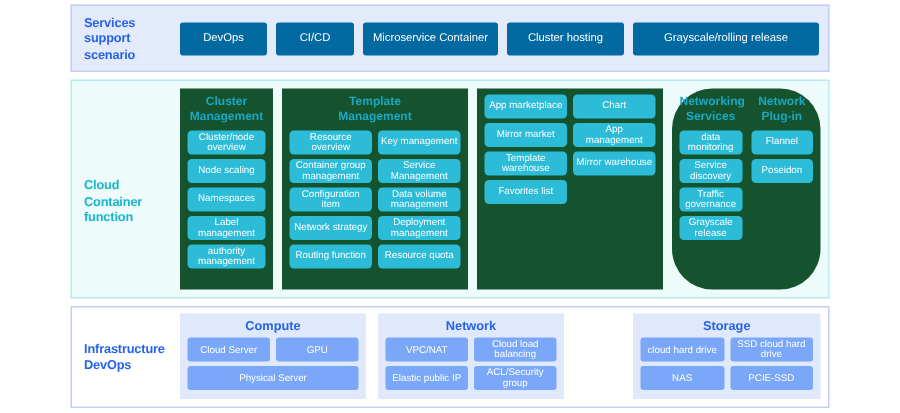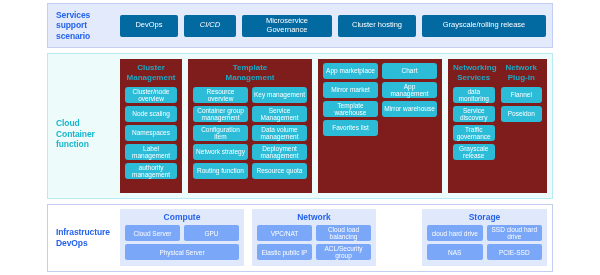--- a/index.html
+++ b/index.html
@@ -67,21 +67,21 @@
     height: 22px;
     display: flex;
     align-items: center;
     justify-content: center;
     text-align: center;
     line-height: 1.15;
     padding: 0 4px;
     box-sizing: border-box;
   }
   .svc-btn.w1 { flex: 0 0 58px; }
-  .svc-btn.w2 { flex: 0 0 52px; font-style: italic; }
+  .svc-btn.w2 { flex: 0 0 52px; }
   .svc-btn.w3 { flex: 0 0 90px; }
   .svc-btn.w4 { flex: 0 0 78px; }
   .svc-btn.w5 { flex: 1 1 auto; }
 
   
   #ccf-row {
     background: #eefbfb;
     border-color: #b8ebf0;
     flex: 1 1 auto;
     min-height: 0;
@@ -89,21 +89,21 @@
   #ccf-row .row-label { color: #18b6cc; margin-top: 16px; }
   .ccf-panels {
     flex: 1 1 auto;
     display: flex;
     gap: 6px;
     padding: 5px 5px 5px 0;
     box-sizing: border-box;
     min-width: 0;
   }
   .panel {
-    background: #7f1d1d;
+    background: #14532d;
     box-sizing: border-box;
     padding: 4px 5px 5px 5px;
     display: flex;
     flex-direction: column;
     min-width: 0;
   }
   .panel-title {
     color: #1aa8c4;
     font-weight: bold;
     font-size: 8px;
@@ -143,20 +143,21 @@
   
   #panel-cluster   { flex: 0 0 62px; }
   #panel-resource  { flex: 0 0 124px; }
   #panel-delivery  { flex: 0 0 124px; }
   #panel-network   { flex: 1 1 auto; }
 
   
   .dual {
     flex-direction: row;
     gap: 6px;
+    border-radius: 27px;
   }
   .dual .sub-col {
     display: flex;
     flex-direction: column;
     min-width: 0;
   }
   #subcol-netsvc   { flex: 1 1 0; }
   #subcol-plugin   { flex: 1 1 0; }
 
   
@@ -220,21 +221,21 @@
     <div class="row-label">
       <span>
         <span>Services</span><br>
         <span>support</span><br>
         <span>scenario</span>
       </span>
     </div>
     <div class="svc-btns">
       <div class="svc-btn w1">DevOps</div>
       <div class="svc-btn w2">CI/CD</div>
-      <div class="svc-btn w3">Microservice Governance</div>
+      <div class="svc-btn w3">Microservice Container</div>
       <div class="svc-btn w4">Cluster hosting</div>
       <div class="svc-btn w5">Grayscale/rolling release</div>
     </div>
   </div>
 
   <div class="section" id="ccf-row">
     <div class="row-label">
       <span>
         <span>Cloud</span><br>
         <span>Container</span><br>

